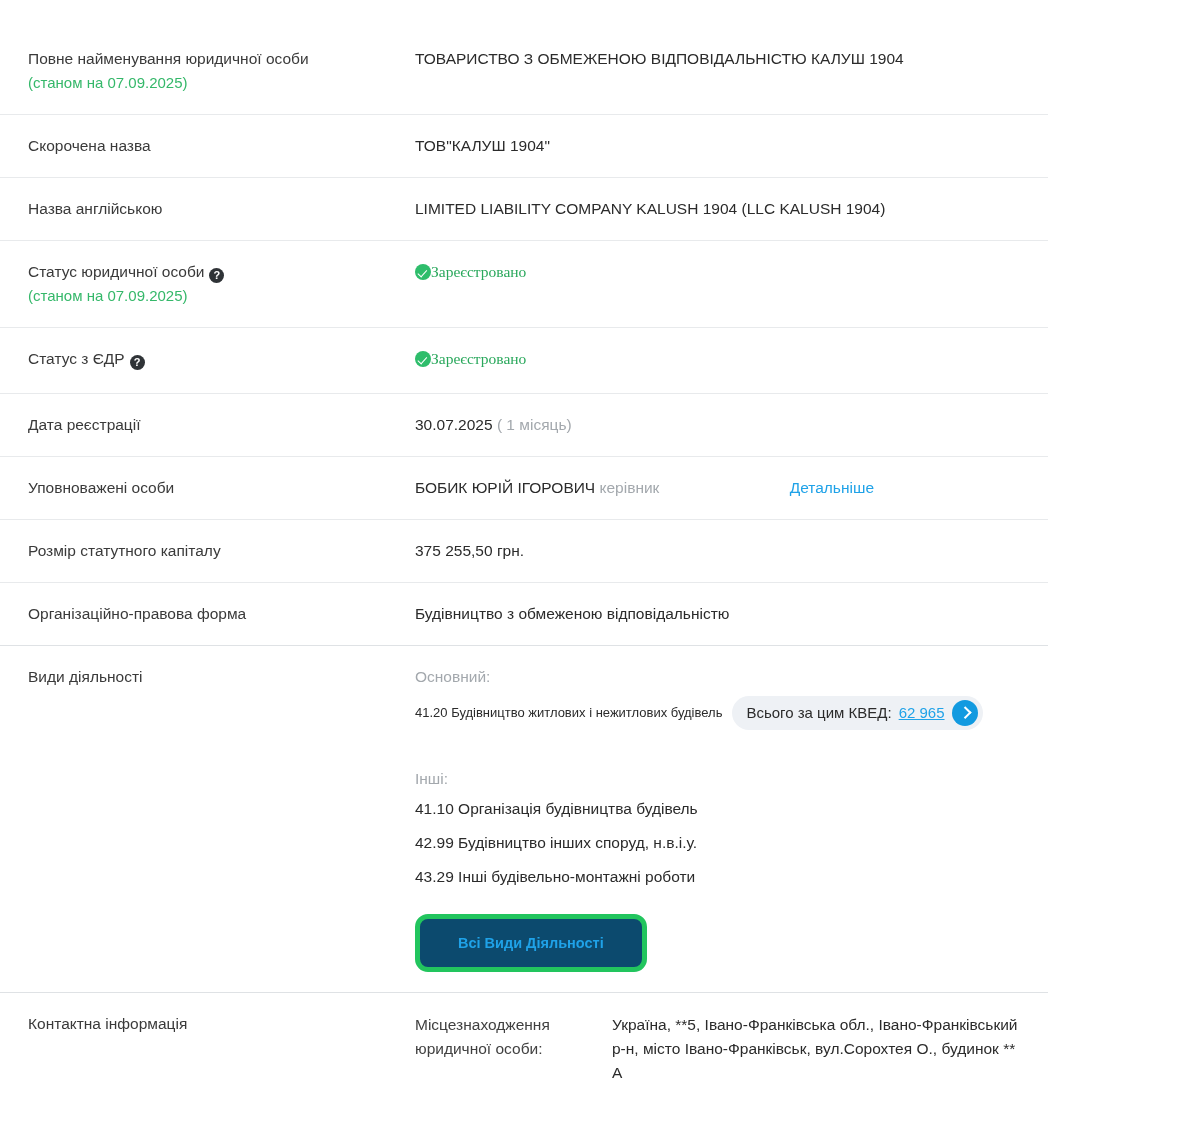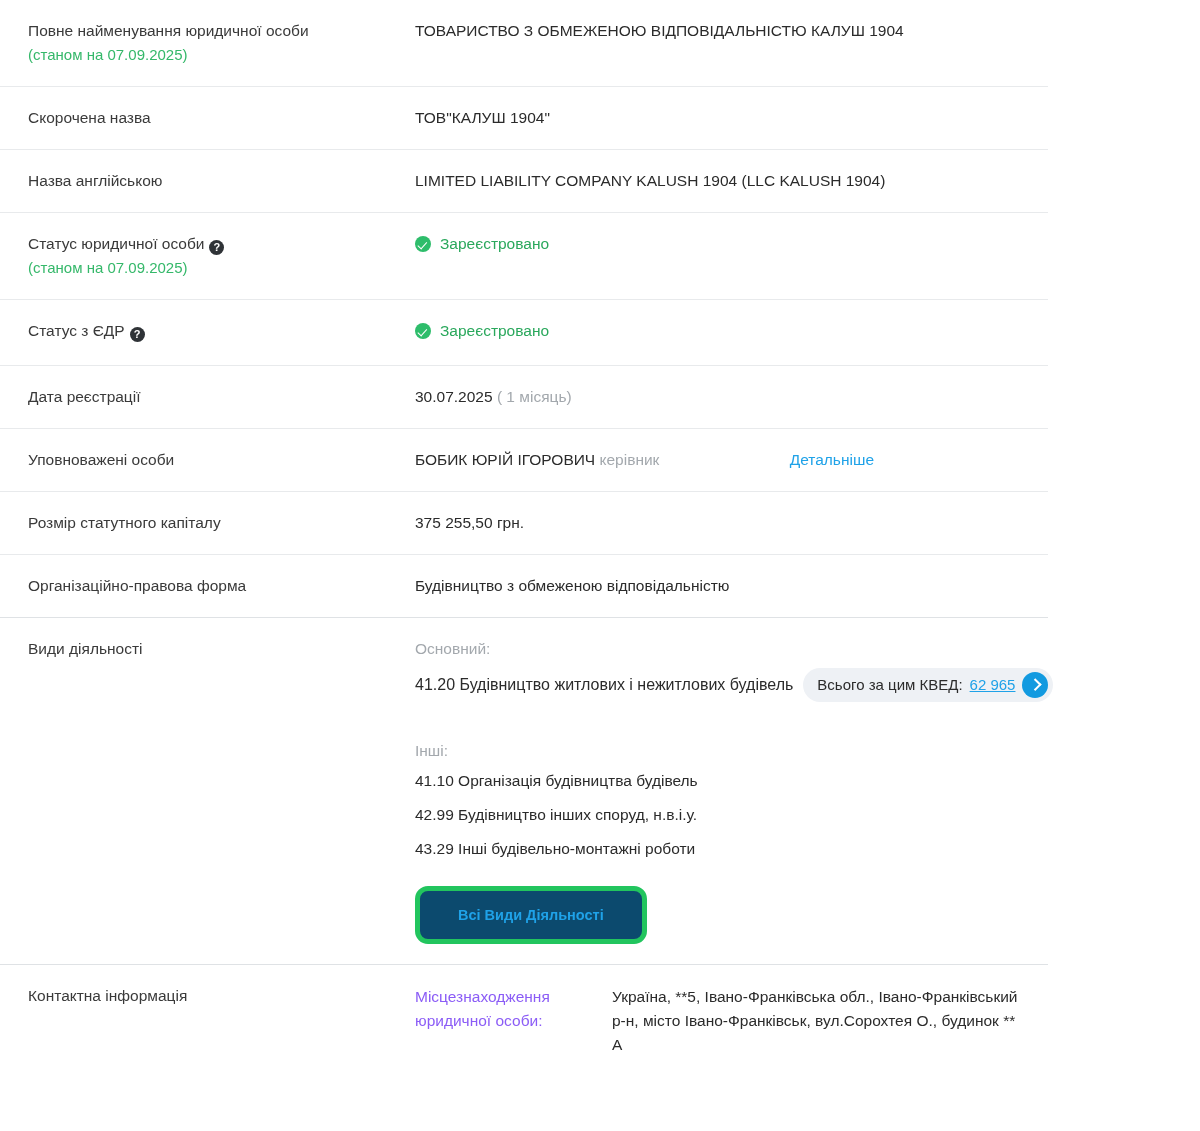--- a/index.html
+++ b/index.html
@@ -12,20 +12,21 @@
     width: 1200px;
     height: 1131px;
     font-family: "Liberation Sans", sans-serif;
     color: #2b2b2b;
     -webkit-font-smoothing: antialiased;
   }
 
   .sheet {
     width: 1048px;
     position: relative;
+    margin-top: 28px;
   }
 
   
   .row {
     display: flex;
     align-items: flex-start;
     padding: 0 28px;
     border-top: 1px solid #e8eaec;
   }
   .row.first { border-top: none; }
@@ -75,23 +76,23 @@
     text-align: center;
     font-weight: bold;
     font-family: "Liberation Sans", sans-serif;
     cursor: pointer;
   }
 
   
   .status {
     display: inline-flex;
     align-items: center;
-    gap: 9px;
     color: #2aa85c;
     font-size: 15.5px;
+    font-family: Liberation Serif, serif;
   }
   .check-icon {
     width: 16px;
     height: 16px;
     flex: 0 0 16px;
     border-radius: 50%;
     background: #2ebd6b;
     position: relative;
   }
   .check-icon::after {
@@ -128,21 +129,21 @@
     font-size: 15.5px;
     line-height: 22px;
     margin-bottom: 8px;
   }
   .kved-main-line {
     display: flex;
     align-items: center;
     gap: 10px;
     flex-wrap: nowrap;
   }
-  .kved-text { font-size: 16px; line-height: 24px; white-space: nowrap; }
+  .kved-text { font-size: 13px; line-height: 24px; white-space: nowrap; }
 
   .kved-badge {
     display: inline-flex;
     align-items: center;
     gap: 7px;
     background: #eef1f5;
     border-radius: 18px;
     padding: 4px 5px 4px 14px;
     font-size: 15px;
     color: #2b2b2b;
@@ -190,21 +191,21 @@
     font-weight: bold;
     cursor: pointer;
     font-family: "Liberation Sans", sans-serif;
   }
 
   
   .contact-value { display: flex; align-items: flex-start; }
   .contact-sublabel {
     flex: 0 0 197px;
     width: 197px;
-    color: #8b5cf6;
+    color: #404040;
     font-size: 15.5px;
     line-height: 24px;
   }
   .contact-text {
     flex: 1 1 auto;
     font-size: 15.5px;
     line-height: 24px;
     max-width: 560px;
   }
 </style>

